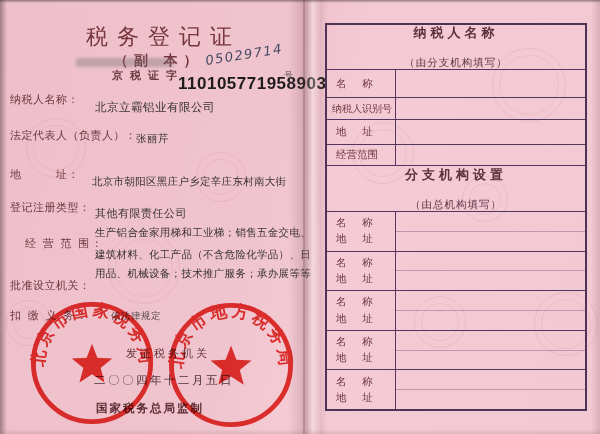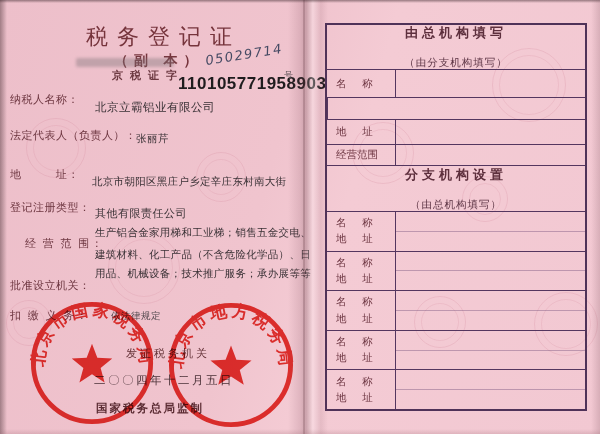--- a/index.html
+++ b/index.html
@@ -128,29 +128,30 @@
       <text font-size="15.5" fill="#e4231e" letter-spacing="3">
         <textPath href="#arc2" startOffset="50%" text-anchor="middle">北京市地方税务局</textPath>
       </text>
       <polygon fill="#e4231e" points="60,42 65,55.1 79,55.8 68.1,64.6 71.8,78.2 60,70.5 48.2,78.2 51.9,64.6 41,55.8 55,55.1"></polygon>
     </svg>
   </div>
 
   <div class="rtable">
 
     <div class="t-header" style="height:44px;">
-      <div class="t-title">由总机构填写</div>
+      <div class="t-title">纳税人名称</div>
       <div class="t-sub">（由分支机构填写）</div>
     </div>
 
     <div class="t-row" style="height:28px;">
       <div class="t-cell-label">名      称</div>
       <div class="t-cell-value"></div>
     </div>
     <div class="t-row" style="height:22px;">
+      <div class="t-cell-label" style="font-size:10px;padding-left:5px;">纳税人识别号</div>
       <div class="t-cell-value"></div>
     </div>
     <div class="t-row" style="height:25px;">
       <div class="t-cell-label">地      址</div>
       <div class="t-cell-value"></div>
     </div>
     <div class="t-row" style="height:21px;">
       <div class="t-cell-label">经营范围</div>
       <div class="t-cell-value"></div>
     </div>

